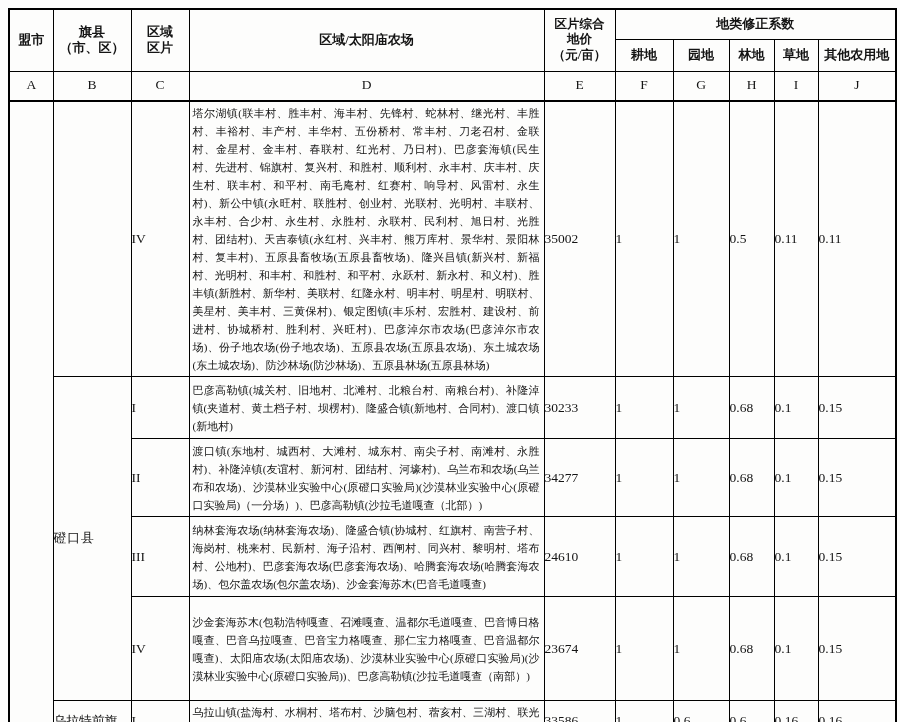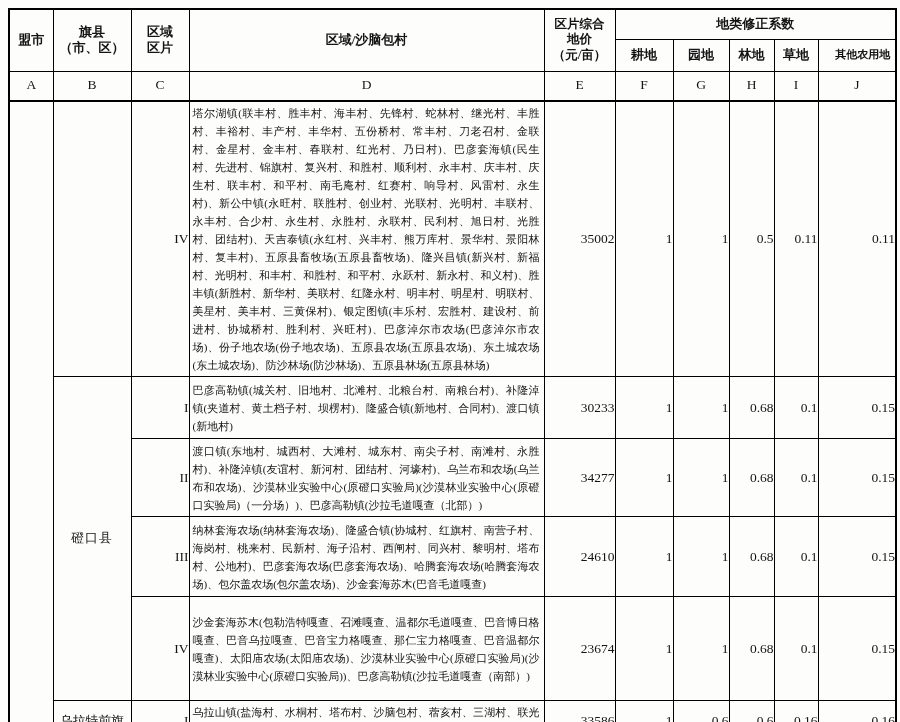--- a/index.html
+++ b/index.html
@@ -16,22 +16,22 @@
   thead th{font-weight:bold;font-size:13px;line-height:1.25;text-align:center;vertical-align:middle;}
   tr.hdr-top{height:30px;}
   tr.hdr-sub{height:32px;}
   tr.letters{height:30px;}
   tr.letters th{font-weight:normal;font-size:13.5px;border-bottom:2px solid #000;}
   td{vertical-align:middle;}
   td.desc{
     font-size:11px;line-height:18px;text-align:justify;
     padding:2px 4px 2px 3px;
   }
-  td.num,td.zone{font-size:13.5px;text-align:right;}
-  td.county{font-size:12.8px;text-align:center;letter-spacing:1px;}
+  td.num,td.zone{font-size:13.5px;text-align:left;}
+  td.county{font-size:12.8px;text-align:left;letter-spacing:1px;}
   tr.r1{height:260px;}
   tr.r2{height:62px;}
   tr.r3{height:78px;}
   tr.r4{height:80px;}
   tr.r5{height:104px;}
   tr.r6{height:31px;}
   .hline{display:block;}
 </style>
 </head>
 <body>
@@ -54,34 +54,34 @@
       <tr class="hdr-top">
         <th rowspan="2">盟市</th>
         <th rowspan="2">
           <span class="hline">旗县</span>
           <span class="hline">（市、区）</span>
         </th>
         <th rowspan="2">
           <span class="hline">区域</span>
           <span class="hline">区片</span>
         </th>
-        <th rowspan="2">区域/沙脑包村</th>
+        <th rowspan="2">区域/太阳庙农场</th>
         <th rowspan="2" style="font-size:12.5px;text-align:center;">
           <span class="hline">区片综合</span>
           <span class="hline">地价</span>
           <span class="hline">（元/亩）</span>
         </th>
         <th colspan="5">地类修正系数</th>
       </tr>
       <tr class="hdr-sub">
         <th>耕地</th>
         <th>园地</th>
         <th>林地</th>
         <th>草地</th>
-        <th style="font-size:11px;padding-left:12px;">其他农用地</th>
+        <th style="font-size:13px;">其他农用地</th>
       </tr>
       <tr class="letters">
         <th>A</th>
         <th>B</th>
         <th>C</th>
         <th>D</th>
         <th>E</th>
         <th>F</th>
         <th>G</th>
         <th>H</th>

